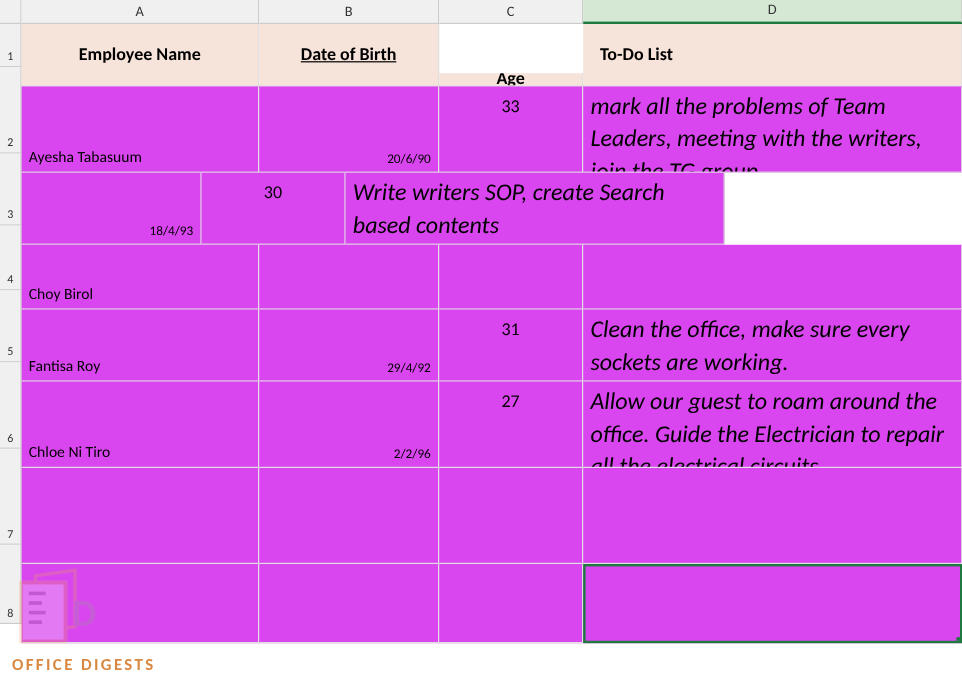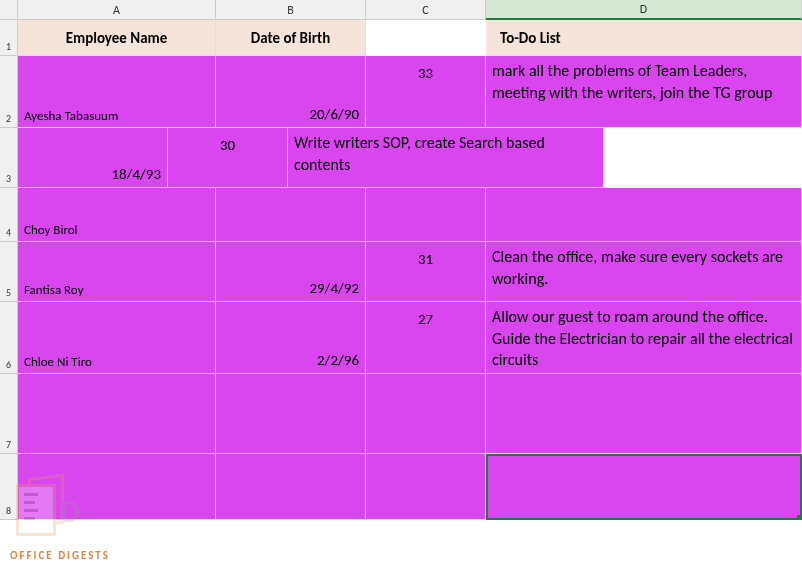--- a/index.html
+++ b/index.html
@@ -61,27 +61,27 @@
     .cB { width: 150px; }
     .cC { width: 120px; }
     .cD { width: 316px; }
     .hcell {
       background: #f6e3da;
       font-weight: bold;
       font-size: 15px;
       align-items: center;
     }
     .hcell.cA { justify-content: center; }
-    .hcell.cB { justify-content: center; }
+    .hcell.cB { justify-content: center; text-decoration: underline; }
     .hcell.cC { justify-content: center; margin-top: 41px; }
     .hcell.cD { justify-content: flex-start; padding-left: 14px; }
     .name { align-items: flex-end; font-size: 13px; }
-    .dob { align-items: flex-end; justify-content: flex-end; font-size: 15px; text-align: right; }
+    .dob { align-items: flex-end; justify-content: flex-end; font-size: 11px; text-align: right; }
     .age { align-items: flex-start; justify-content: center; font-size: 15px; padding-top: 8px; }
-    .todo { align-items: flex-start; font-size: 16px; line-height: 1.35; }
+    .todo { align-items: flex-start; font-size: 20px; line-height: 1.35; font-style: italic; }
     .selcell {
       border: 2px solid #1f7a3f;
       position: relative;
     }
     .selcell::after {
       content: "";
       position: absolute;
       right: -3px; bottom: -3px;
       width: 6px; height: 6px;
       background: #1f7a3f;
@@ -110,21 +110,21 @@
       padding: 6px 5px; gap: 5px;
     }
     .wm-line { height: 3px; background: #888; width: 60%; }
     .wm-d {
       position: absolute; left: 50px; top: 20px;
       font-size: 32px; font-weight: bold; color: #999;
     }
     .wm-text {
       position: absolute;
       left: 10px; bottom: 10px;
-      font-size: 11px; letter-spacing: 2px;
+      font-size: 14px; letter-spacing: 2px;
       color: #d88840; font-weight: bold;
     }
   </style>
 </head>
 <body>
 
 <div class="sheet">
   <div class="rowhdrs">
     <div class="corner"></div>
     <div class="rowhdr" style="height:36px">1</div>
@@ -138,21 +138,21 @@
   </div>
 
   <div class="grid">
     <div class="colhdrs">
       <div class="colhdr cA">A</div>
       <div class="colhdr cB">B</div>
       <div class="colhdr cC">C</div>
       <div class="colhdr cD selected">D</div>
     </div>
 
-    <div class="row" style="height:36px">
+    <div class="row" style="height:52px">
       <div class="cell hcell cA">Employee Name</div>
       <div class="cell hcell cB">Date of Birth</div>
       <div class="cell hcell cC">Age</div>
       <div class="cell hcell cD">To-Do List</div>
     </div>
 
     <div class="row" style="height:72px">
       <div class="cell cA name">Ayesha Tabasuum</div>
       <div class="cell cB dob">20/6/90</div>
       <div class="cell cC age">33</div>

